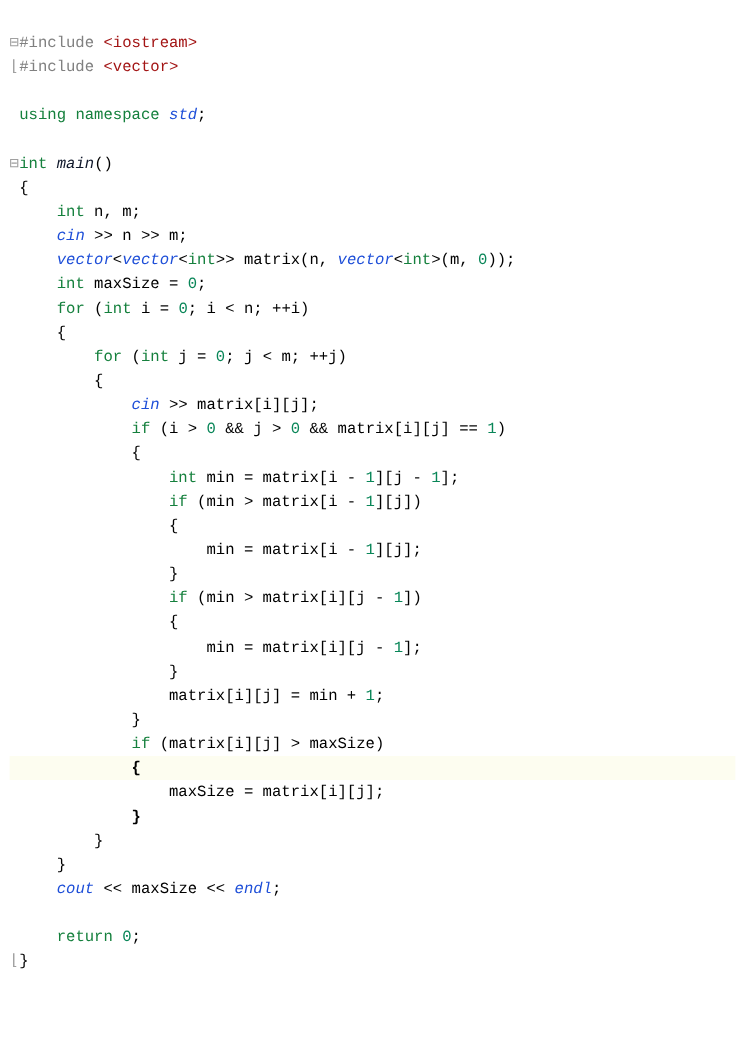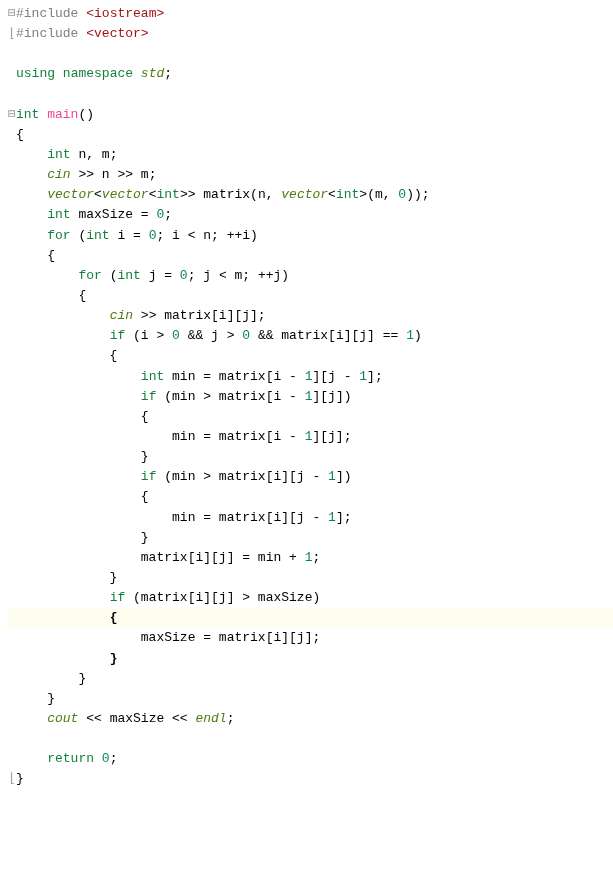--- a/index.html
+++ b/index.html
@@ -12,33 +12,34 @@
       font-size: 13px;
       line-height: 1.55;
       background: #ffffff;
       color: #000000;
       padding: 4px 0 4px 8px;
       width: 613px;
     }
     pre {
       font-family: inherit;
       white-space: pre;
+      margin-top: 22px;
     }
     .code-line {
       display: block;
       min-height: 1.55em;
     }
     .highlighted-line {
       background: #fdfdf0;
     }
     .kw { color: #15803d; }
     .pp { color: #808080; }
     .inc { color: #a31515; }
-    .type { color: #4d7c0f; font-style: italic; }
-    .func { color: #ec4899; }
+    .type { color: #1d4ed8; font-style: italic; }
+    .func { color: #0f172a; font-style: italic; }
     .num { color: #098658; }
     .gutter {
       color: #a0a0a0;
       display: inline-block;
       width: 8px;
       text-align: left;
       user-select: none;
     }
   </style>
 </head>

